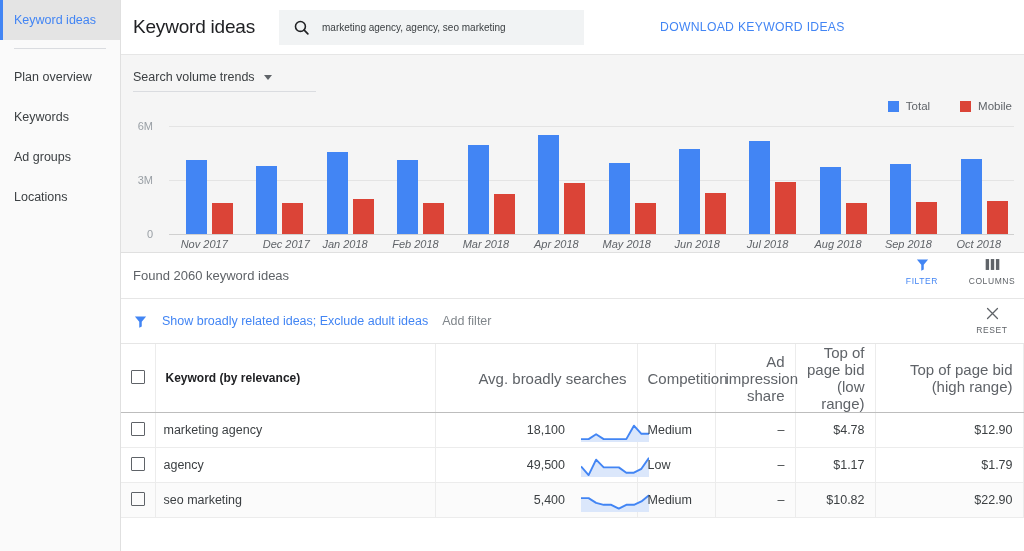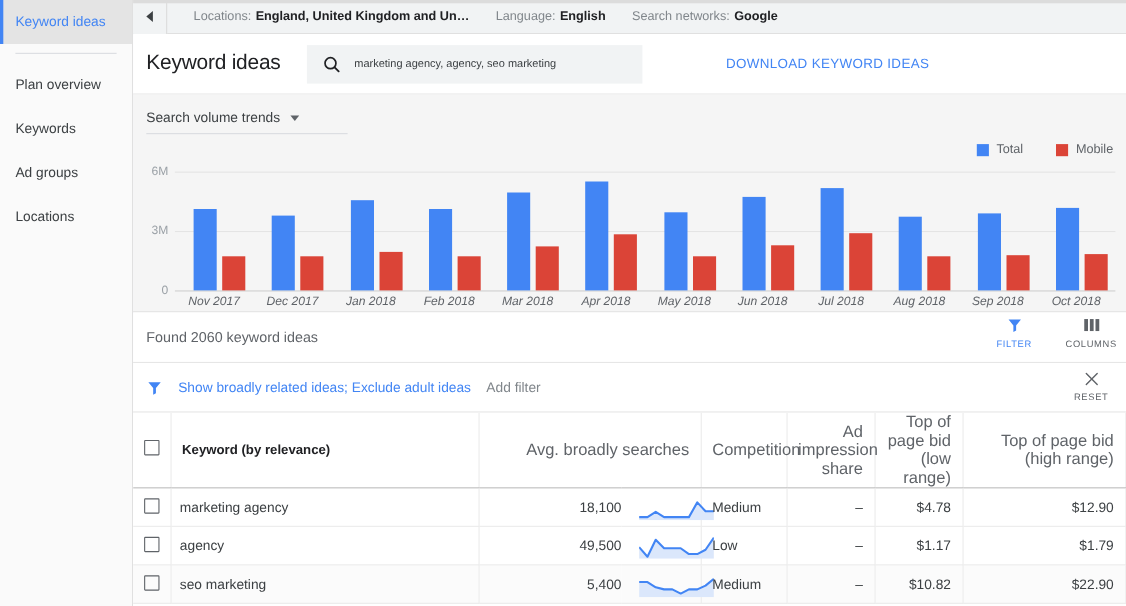--- a/index.html
+++ b/index.html
@@ -166,37 +166,20 @@
     <div class="side-item">
       <span>Ad groups</span>
     </div>
     <div class="side-item">
       <span>Locations</span>
     </div>
   </nav>
 
   <div class="main">
 
-    <div class="topbar">
-      <div class="collapse-btn">
-        <span class="tri-left"></span>
-      </div>
-      <div class="topseg">
-        <span class="lbl">Locations:</span>
-        <span class="val">England, United Kingdom and Un…</span>
-      </div>
-      <div class="topseg">
-        <span class="lbl">Language:</span>
-        <span class="val">English</span>
-      </div>
-      <div class="topseg">
-        <span class="lbl">Search networks:</span>
-        <span class="val">Google</span>
-      </div>
-    </div>
 
     <div class="header">
       <div class="page-title">Keyword ideas</div>
       <div class="searchbox">
         <svg width="17" height="17" viewBox="0 0 24 24">
           <path fill="none" stroke="#202124" stroke-width="2.2" d="M10.5 3.5a7 7 0 1 0 0 14 7 7 0 0 0 0-14z"></path>
           <path stroke="#202124" stroke-width="2.4" stroke-linecap="round" d="M15.8 15.8 L21 21"></path>
         </svg>
         <span class="search-txt" title="Enter a product or service to get started">marketing agency, agency, seo marketing</span>
       </div>
@@ -214,34 +197,34 @@
         <div class="legend">
           <div class="lg">
             <span class="lgsw" id="sw0" style="background: rgb(66, 133, 244);"></span>
             <span>Total</span>
           </div>
           <div class="lg">
             <span class="lgsw" id="sw1" style="background: rgb(219, 68, 55);"></span>
             <span>Mobile</span>
           </div>
         </div>
-        <div id="plot-area" style="position:absolute; left:38px; right:10px; top:32px; height:108px;font-style:italic;">
+        <div id="plot-area" style="position:absolute; left:48px; right:10px; top:32px; height:108px;font-style:italic;">
             <div class="axisline" style="top: 108px; left: 0px; right: 0px;"></div>
             <div class="gridline" style="top: 54px; left: 0px; right: 0px;"></div>
             <div class="gridline" style="top: 0px; left: 0px; right: 0px;"></div>
             <div class="bars">
               <div class="group">
                 <div class="bar total" style="height: 73.8px; background: rgb(66, 133, 244);"></div>
                 <div class="bar mobile" style="height: 30.6px; background: rgb(219, 68, 55);"></div>
                 <div class="xlabel" style="top: 112px;">Nov 2017</div>
               </div>
               <div class="group">
                 <div class="bar total" style="height: 68.4px; background: rgb(66, 133, 244);"></div>
                 <div class="bar mobile" style="height: 30.6px; background: rgb(219, 68, 55);"></div>
-                <div class="xlabel" style="top: 112px;">Dec 2017</div>
+                <div class="xlabel" style="top: 112px; text-align: right;">Dec 2017</div>
               </div>
               <div class="group">
                 <div class="bar total" style="height: 81.9px; background: rgb(66, 133, 244);"></div>
                 <div class="bar mobile" style="height: 35.1px; background: rgb(219, 68, 55);"></div>
                 <div class="xlabel" style="top: 112px;">Jan 2018</div>
               </div>
               <div class="group">
                 <div class="bar total" style="height: 73.8px; background: rgb(66, 133, 244);"></div>
                 <div class="bar mobile" style="height: 31.5px; background: rgb(219, 68, 55);"></div>
                 <div class="xlabel" style="top: 112px;">Feb 2018</div>

